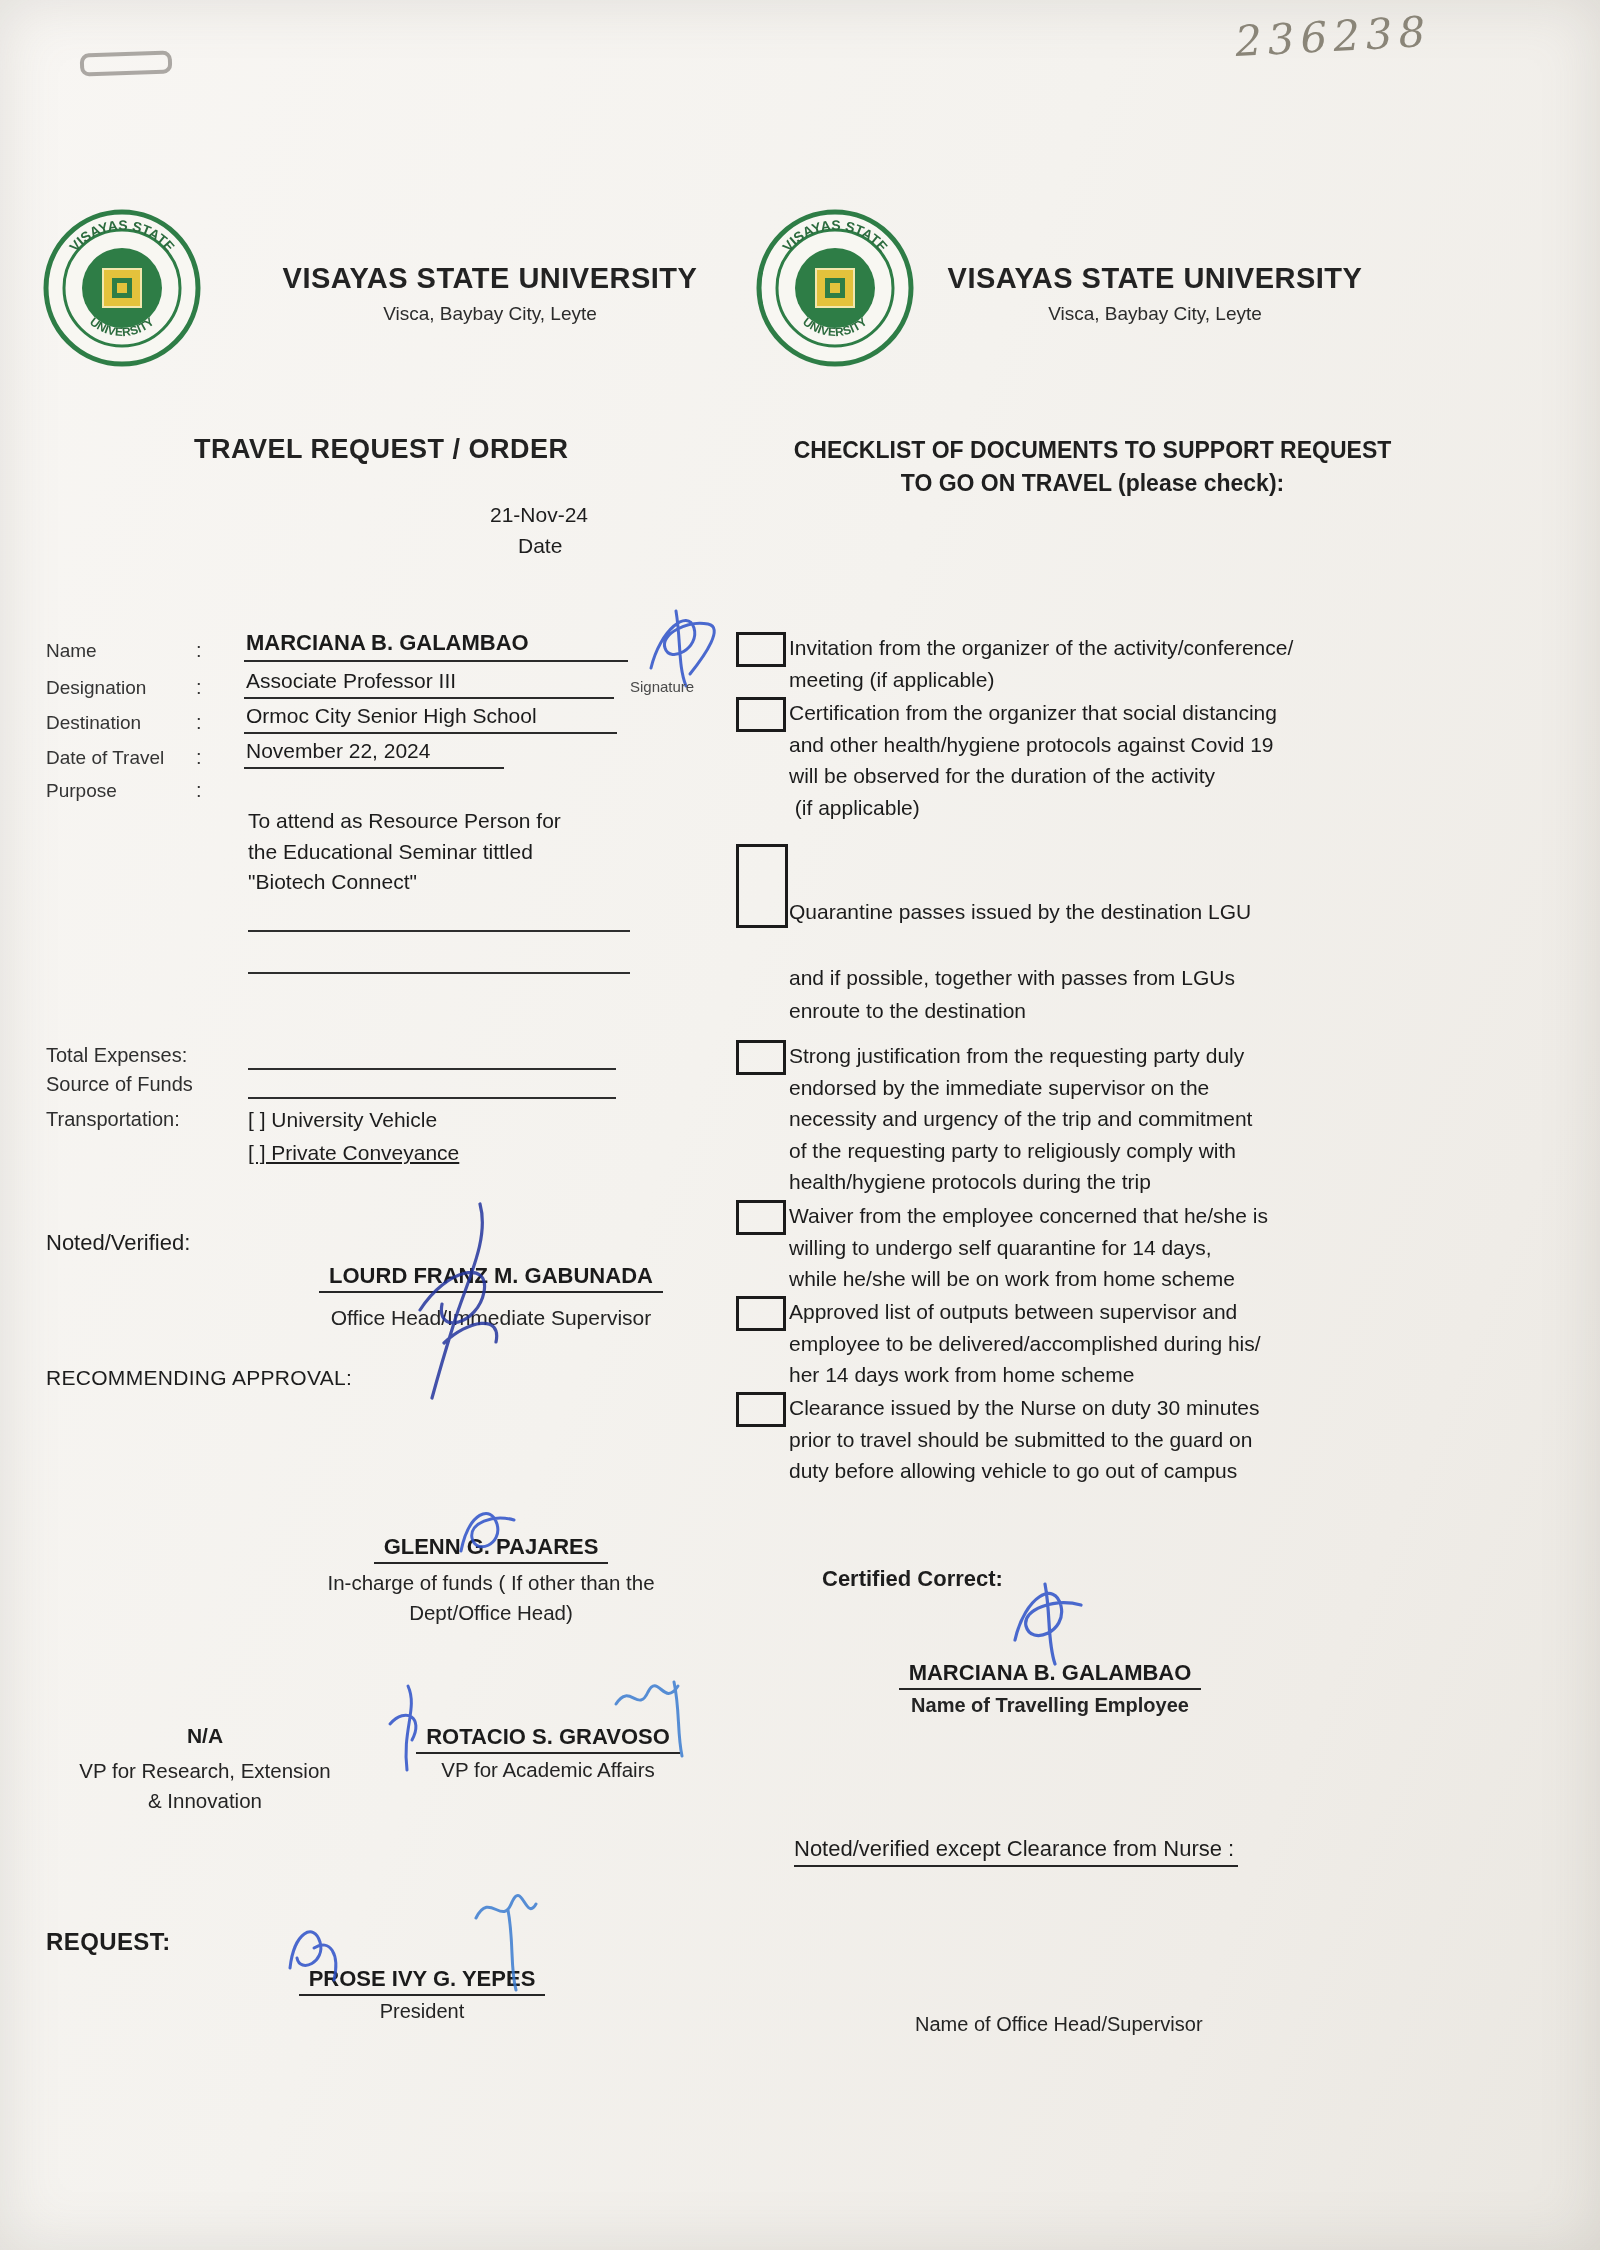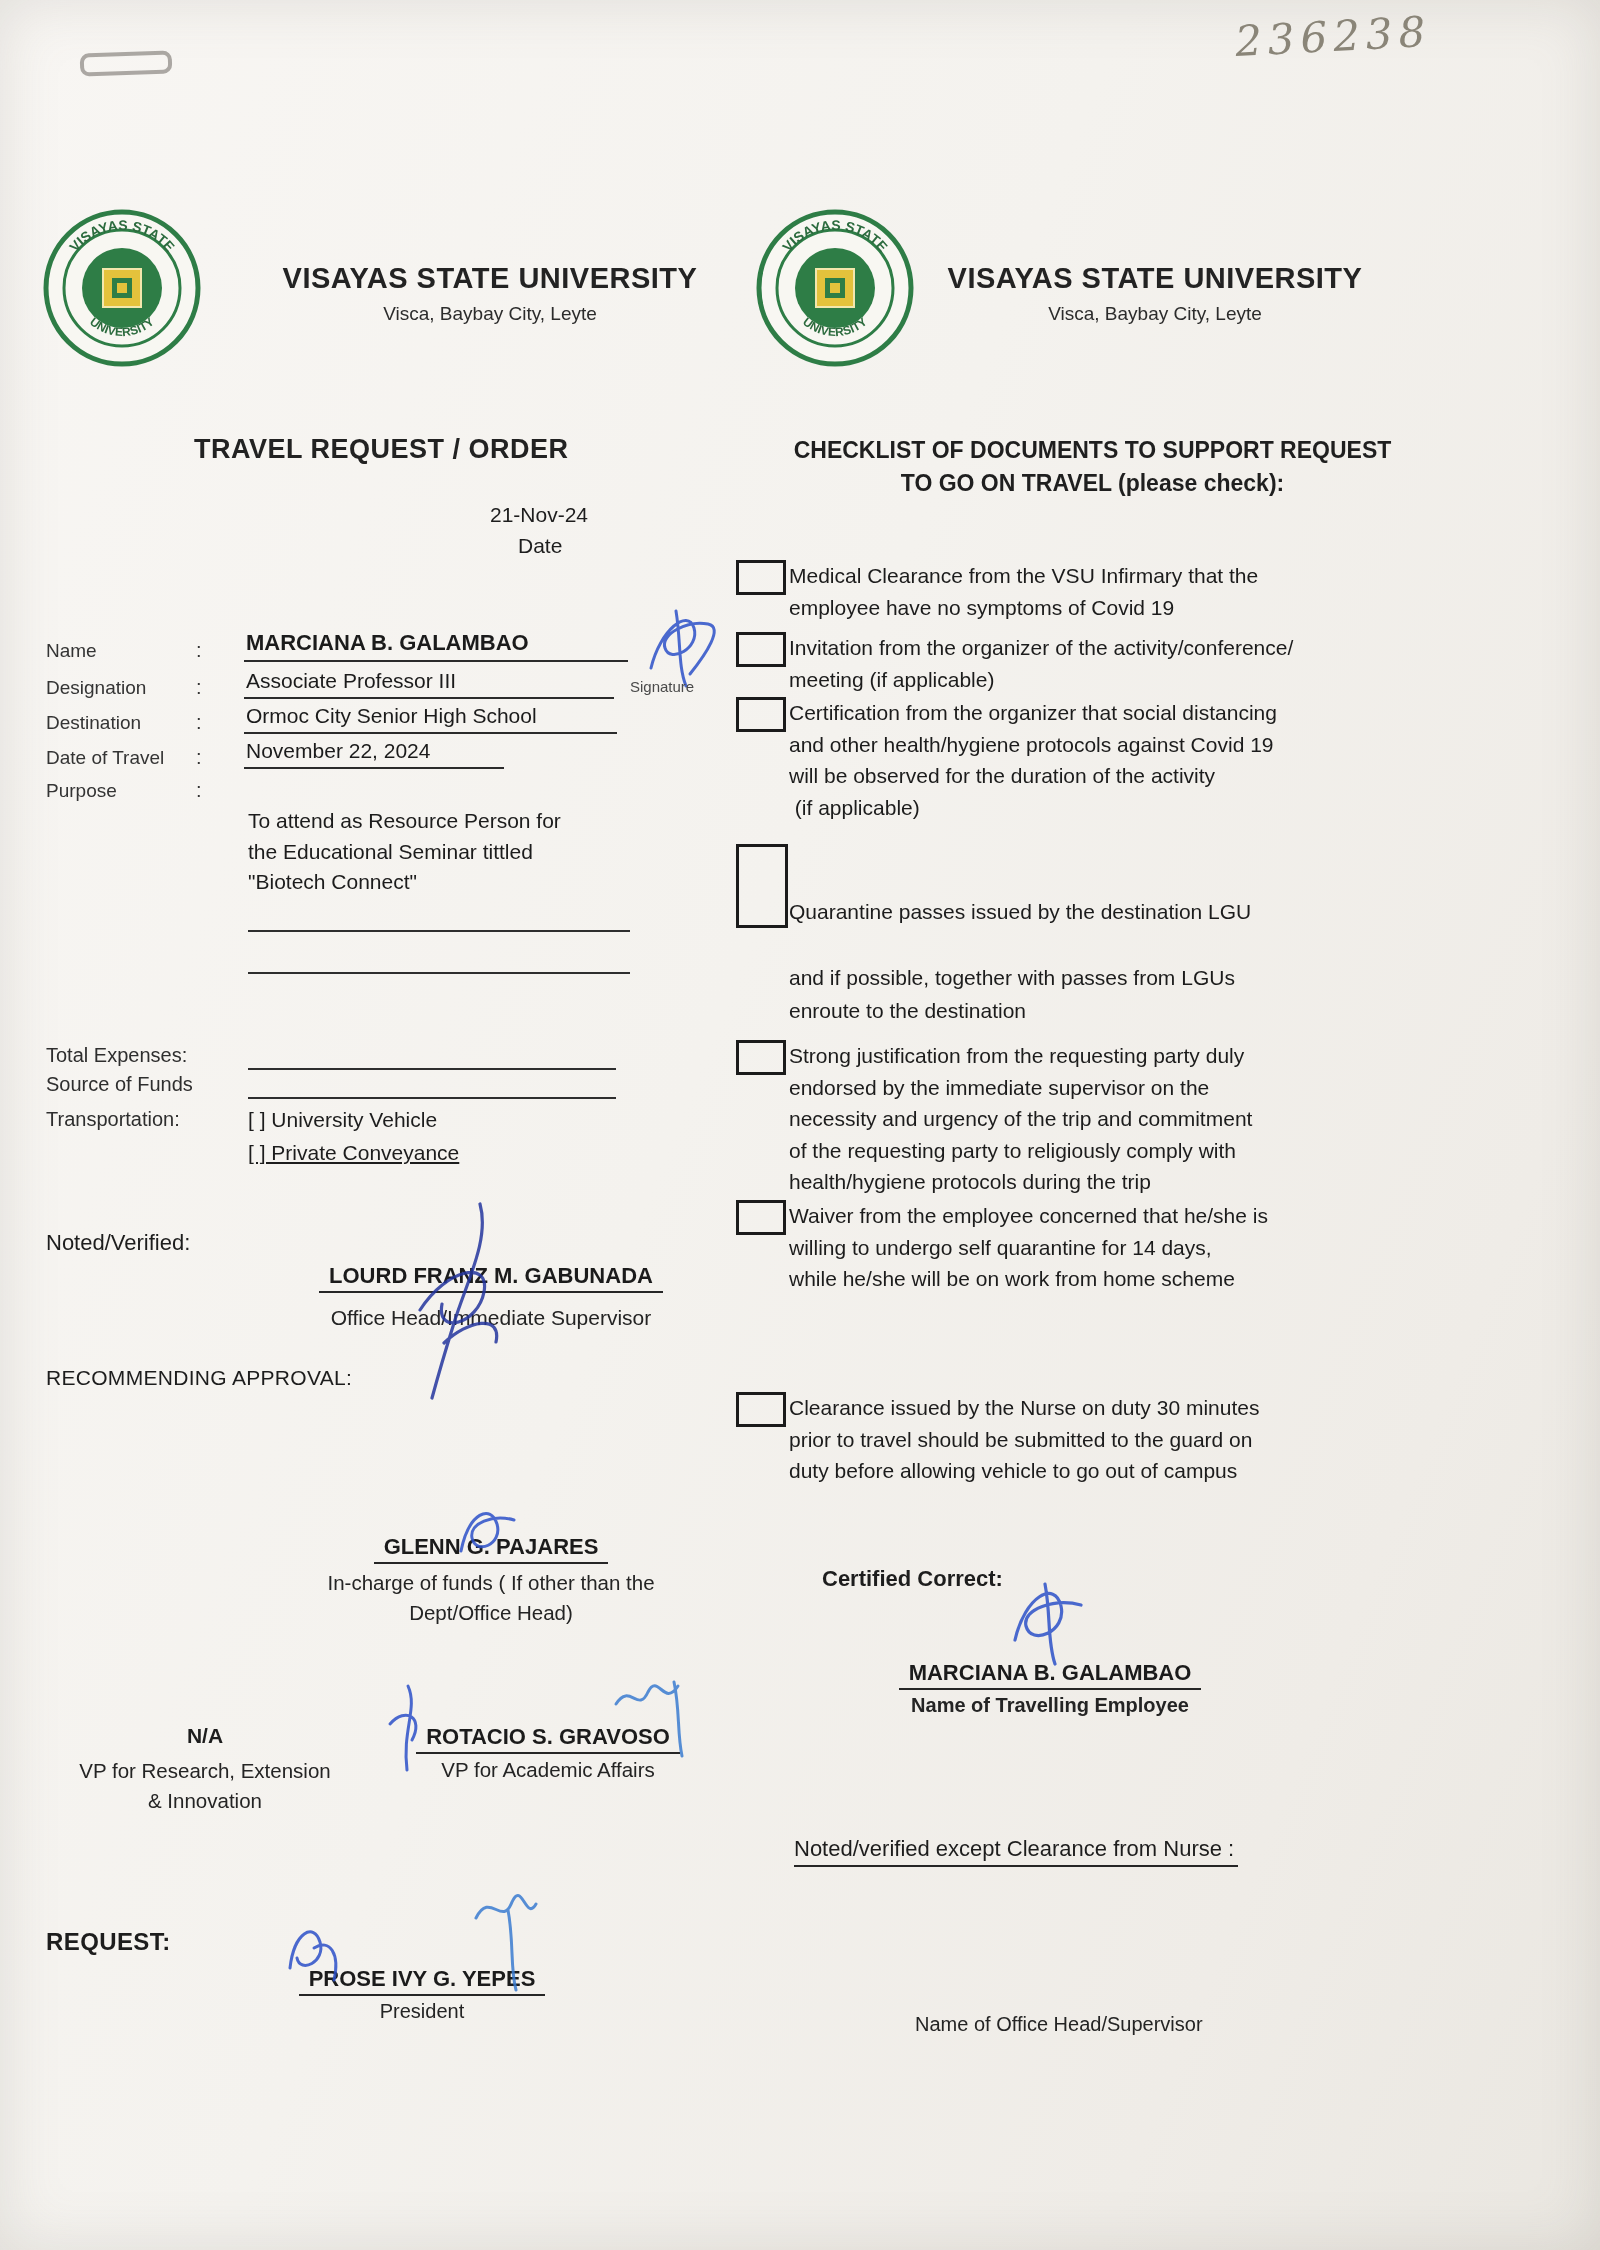--- a/index.html
+++ b/index.html
@@ -167,25 +167,20 @@
     <span class="sig-name">PROSE IVY G. YEPES</span>
     <div class="caption" style="margin-top:4px;font-size:20px;">President</div>
   </div>
   <svg class="ink" style="left:276px;top:1908px;" width="70" height="82" viewBox="0 0 70 82">
     <path d="M14,60 C18,24 38,14 44,34 C50,54 24,66 21,50 M38,40 C54,30 64,46 58,72" stroke="#2b50c8" stroke-width="3" opacity="0.85"></path>
   </svg>
   <svg class="ink" style="left:452px;top:1880px;" width="95" height="115" viewBox="0 0 95 115">
     <path d="M24,38 C38,10 50,48 60,22 C70,0 74,42 84,24 M56,30 C62,62 58,88 64,110" stroke="#3a7bd0" stroke-width="3" opacity="0.85"></path>
   </svg>
 
-  <div class="abs" style="left:736px;top:560px;width:720px;height:66px;">
-    <div class="cb"></div>
-    <div class="citem-text">Medical Clearance from the VSU Infirmary that the
-employee have no symptoms of Covid 19</div>
-  </div>
   <div class="abs" style="left:736px;top:632px;width:720px;height:66px;">
     <div class="cb"></div>
     <div class="citem-text">Invitation from the organizer of the activity/conference/
 meeting (if applicable)</div>
   </div>
   <div class="abs" style="left:736px;top:697px;width:720px;height:135px;">
     <div class="cb"></div>
     <div class="citem-text">Certification from the organizer that social distancing
 and other health/hygiene protocols against Covid 19
 will be observed for the duration of the activity
@@ -205,20 +200,26 @@
 necessity and urgency of the trip and commitment
 of the requesting party to religiously comply with
 health/hygiene protocols during the trip</div>
   </div>
   <div class="abs" style="left:736px;top:1200px;width:720px;height:96px;">
     <div class="cb"></div>
     <div class="citem-text">Waiver from the employee concerned that he/she is
 willing to undergo self quarantine for 14 days,
 while he/she will be on work from home scheme</div>
   </div>
+  <div class="abs" style="left:736px;top:1296px;width:720px;height:96px;">
+    <div class="cb"></div>
+    <div class="citem-text">Approved list of outputs between supervisor and
+employee to be delivered/accomplished during his/
+her 14 days work from home scheme</div>
+  </div>
   <div class="abs" style="left:736px;top:1392px;width:720px;height:96px;">
     <div class="cb"></div>
     <div class="citem-text">Clearance issued by the Nurse on duty 30 minutes
 prior to travel should be submitted to the guard on
 duty before allowing vehicle to go out of campus</div>
   </div>
 
   <div class="abs b" style="left:822px;top:1566px;font-size:22px;">Certified Correct:</div>
   <svg class="ink" style="left:985px;top:1572px;" width="120" height="95" viewBox="0 0 120 95">
     <path d="M30,68 C40,24 70,8 76,34 C82,60 46,74 41,54 C37,37 70,26 96,33 M60,12 C66,44 62,68 70,92" stroke="#2b50c8" stroke-width="3.2" opacity="0.85"></path>

